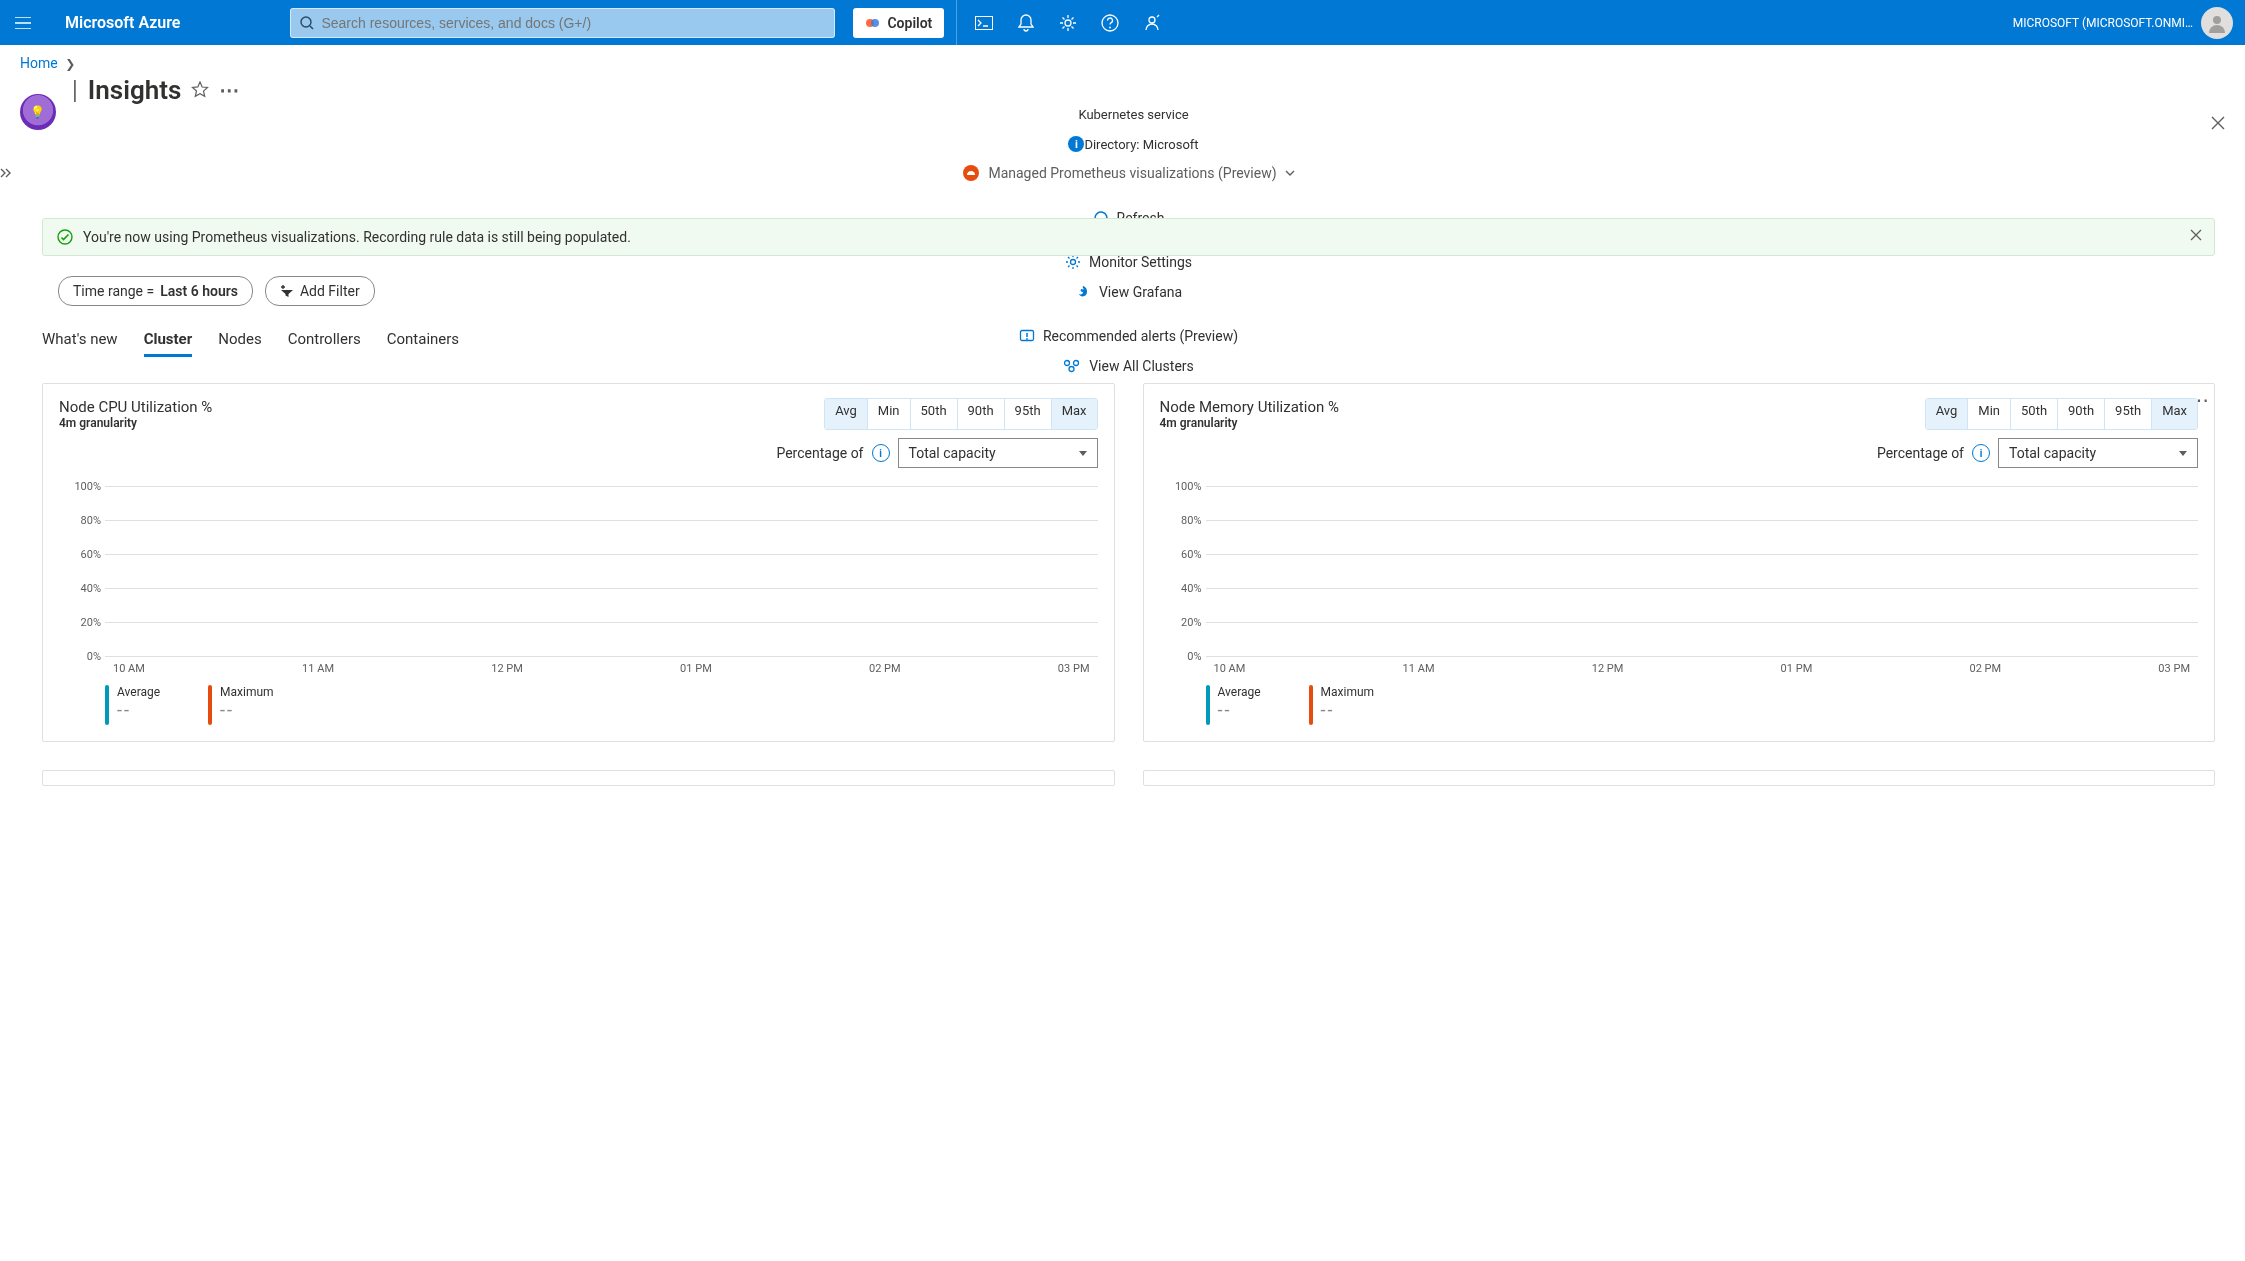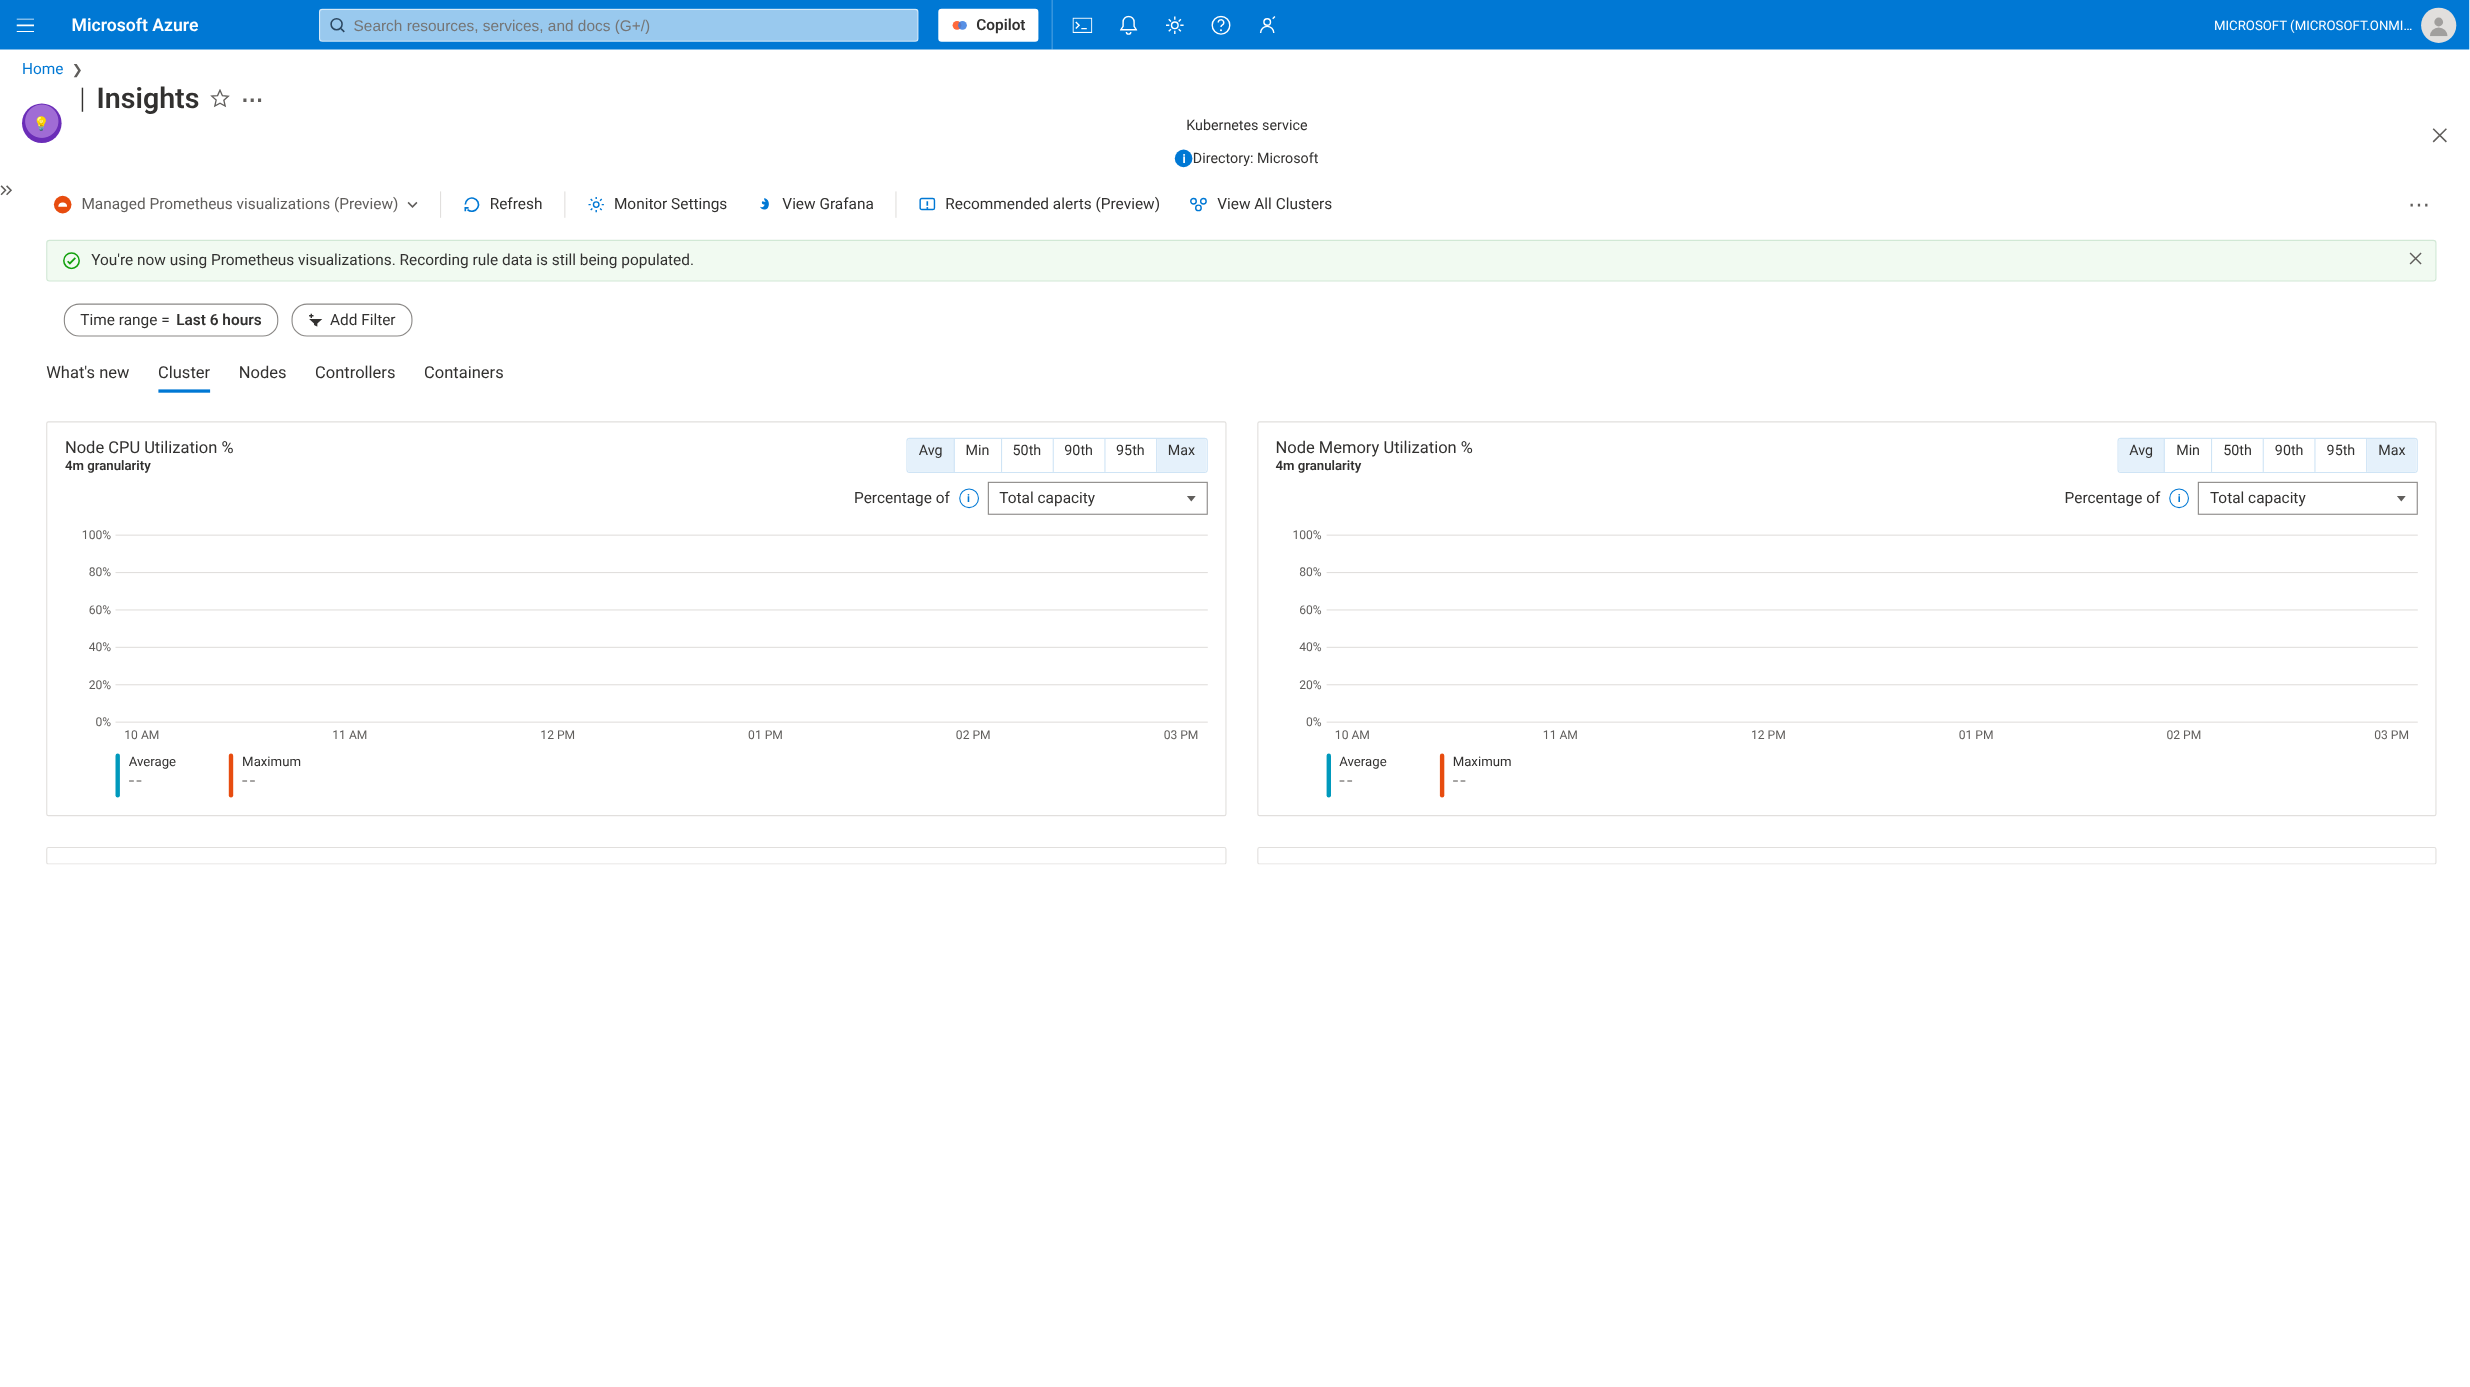--- a/index.html
+++ b/index.html
@@ -182,20 +182,21 @@
     flex:1;
     padding-right: 30px;
     position:relative;
   }
   .toolbar {
     display:flex;
     align-items:center;
     gap:14px;
     height:44px;
     border-bottom: none;
+    flex-direction: column;
   }
   .tb-btn {
     display:flex;
     align-items:center;
     gap:8px;
     cursor:pointer;
     font-size:14px;
     color:#323130;
     padding: 0 6px;
   }
@@ -254,21 +255,21 @@
     gap:26px;
     margin-top:18px;
     border-bottom:none;
     font-size:15px;
   }
   .tab {
     cursor:pointer;
     padding: 6px 0;
   }
   .tab.active {
-    font-weight:400;
+    font-weight:700;
     border-bottom: 3px solid #0078d4;
   }
   .cards-row {
     display:flex;
     gap:28px;
     margin-top:26px;
   }
   .card {
     border:1px solid #e1dfdd;
     border-radius:2px;

